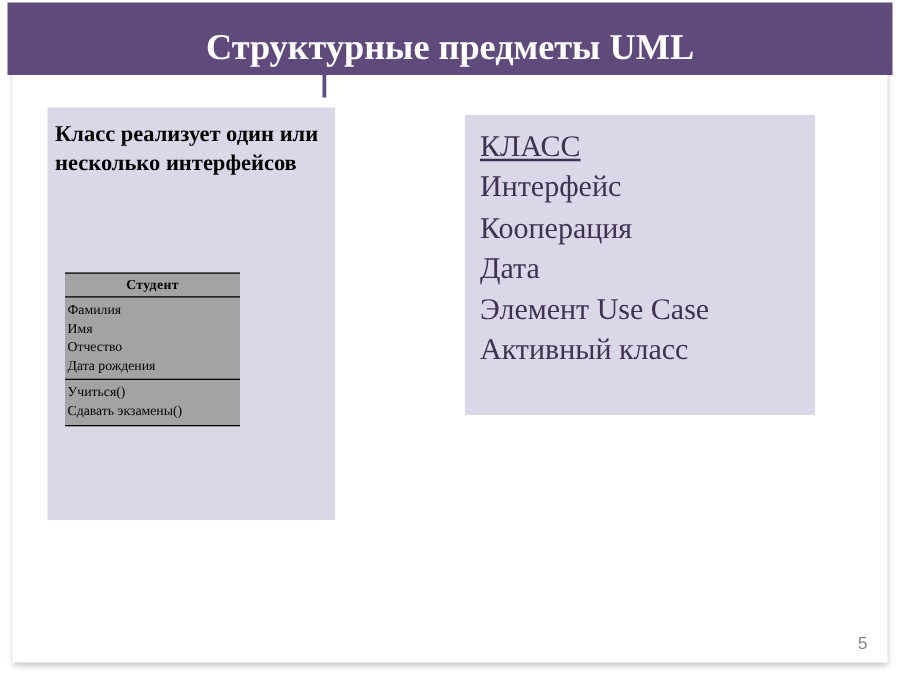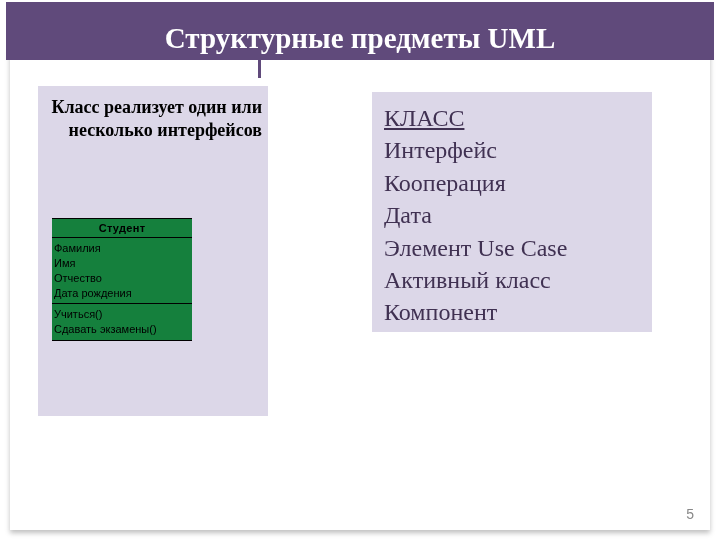--- a/index.html
+++ b/index.html
@@ -38,29 +38,29 @@
     position: absolute;
     left: 38px; top: 86px;
     width: 230px; height: 330px;
     background: #dcd7e8;
     padding: 10px 6px;
   }
   .left-caption {
     color: #000;
     font-size: 18px;
     font-weight: bold;
-    text-align: right;
+    text-align: left;
     line-height: 1.3;
   }
   .uml-class {
     position: absolute;
     left: 52px; top: 218px;
     width: 140px;
-    background: #15803d;
-    font-family: Liberation Sans, sans-serif;
+    background: #a3a3a3;
+    font-family: Liberation Serif, serif;
     font-size: 11px;
     color: #000;
   }
   .uml-name {
     border-top: 1px solid #000;
     border-bottom: 1px solid #000;
     text-align: center;
     font-weight: bold;
     padding: 3px 0;
     letter-spacing: 0.3px;
@@ -123,16 +123,15 @@
   </div>
 </div>
 
 <div class="right-box">
   <div class="right-item right-first">КЛАСС</div>
   <div class="right-item">Интерфейс</div>
   <div class="right-item">Кооперация</div>
   <div class="right-item">Дата</div>
   <div class="right-item">Элемент Use Case</div>
   <div class="right-item">Активный класс</div>
-  <div class="right-item">Компонент</div>
 </div>
 
 <div class="page-num">5</div>
 
 </body></html>

